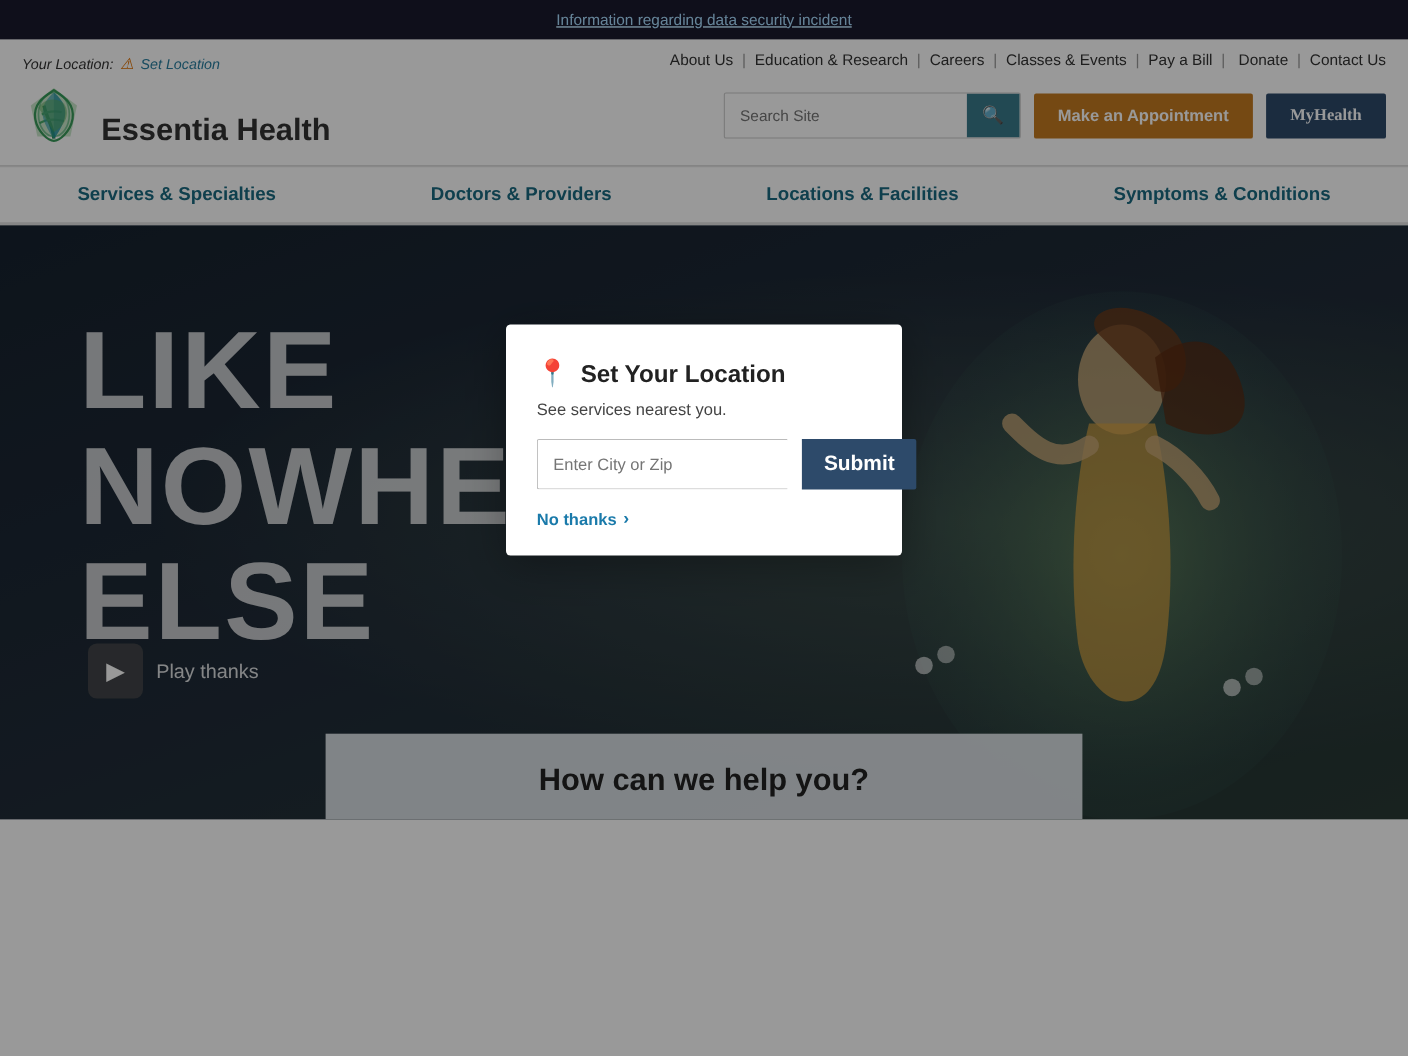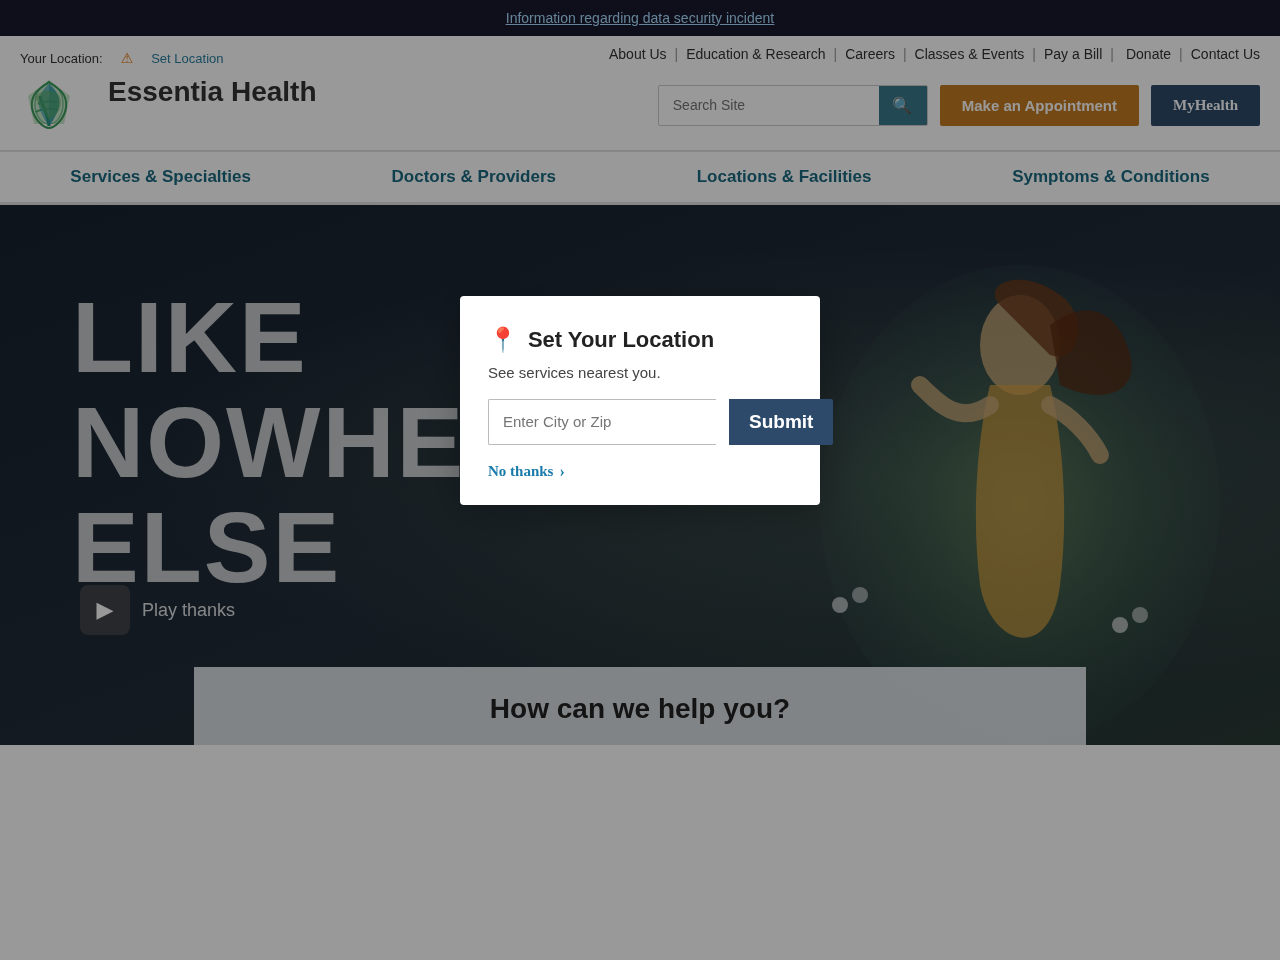--- a/index.html
+++ b/index.html
@@ -28,22 +28,23 @@
       display: flex;
       justify-content: space-between;
       align-items: flex-start;
       padding: 10px 20px 0 20px;
     }
     .location-bar {
       font-size: 13px;
       color: #333;
       display: flex;
       align-items: center;
-      gap: 18px;
+      gap: 6px;
       padding-top: 4px;
+      font-style: italic;
     }
     .location-bar .warning-icon {
       color: #e07000;
       font-size: 14px;
     }
     .location-bar a {
       color: #2a7fa0;
       text-decoration: none;
     }
     .top-nav {
@@ -61,22 +62,22 @@
     .top-nav .sep { color: #999; margin: 0 4px; }
 
     .header-main {
       display: flex;
       align-items: center;
       justify-content: space-between;
       padding: 10px 20px 16px 20px;
     }
     .logo-area {
       display: flex;
-      align-items: flex-start;
-      gap: 30px;
+      align-items: flex-end;
+      gap: 14px;
     }
     .logo-icon {
       width: 58px;
       height: 58px;
     }
     .logo-text {
       font-size: 28px;
       font-weight: bold;
       color: #333;
     }
@@ -204,21 +205,21 @@
       color: white;
     }
 
     
     .help-section {
       position: absolute;
       bottom: 0;
       left: 50%;
       transform: translateX(-50%);
       background: rgba(230,235,240,0.92);
-      width: 892px;
+      width: 688px;
       padding: 26px 40px 20px;
       text-align: center;
     }
     .help-section h2 {
       font-size: 28px;
       font-weight: bold;
       color: #222;
     }
 
     
@@ -278,30 +279,29 @@
       color: white;
       border: none;
       padding: 12px 20px;
       font-size: 19px;
       font-weight: bold;
       cursor: pointer;
       border-radius: 0 2px 2px 0;
     }
     .no-thanks {
       display: flex;
-      align-items: flex-start;
+      align-items: flex-end;
       gap: 6px;
       color: #1a7aaa;
       font-size: 15px;
       font-weight: bold;
       text-decoration: none;
       cursor: pointer;
       background: none;
       border: none;
-      font-family: Liberation Serif, serif;
     }
     .no-thanks .chevron {
       font-size: 16px;
     }
   </style>
 </head>
 <body>
 
 <div class="top-bar">
   <a>Information regarding data security incident</a>

